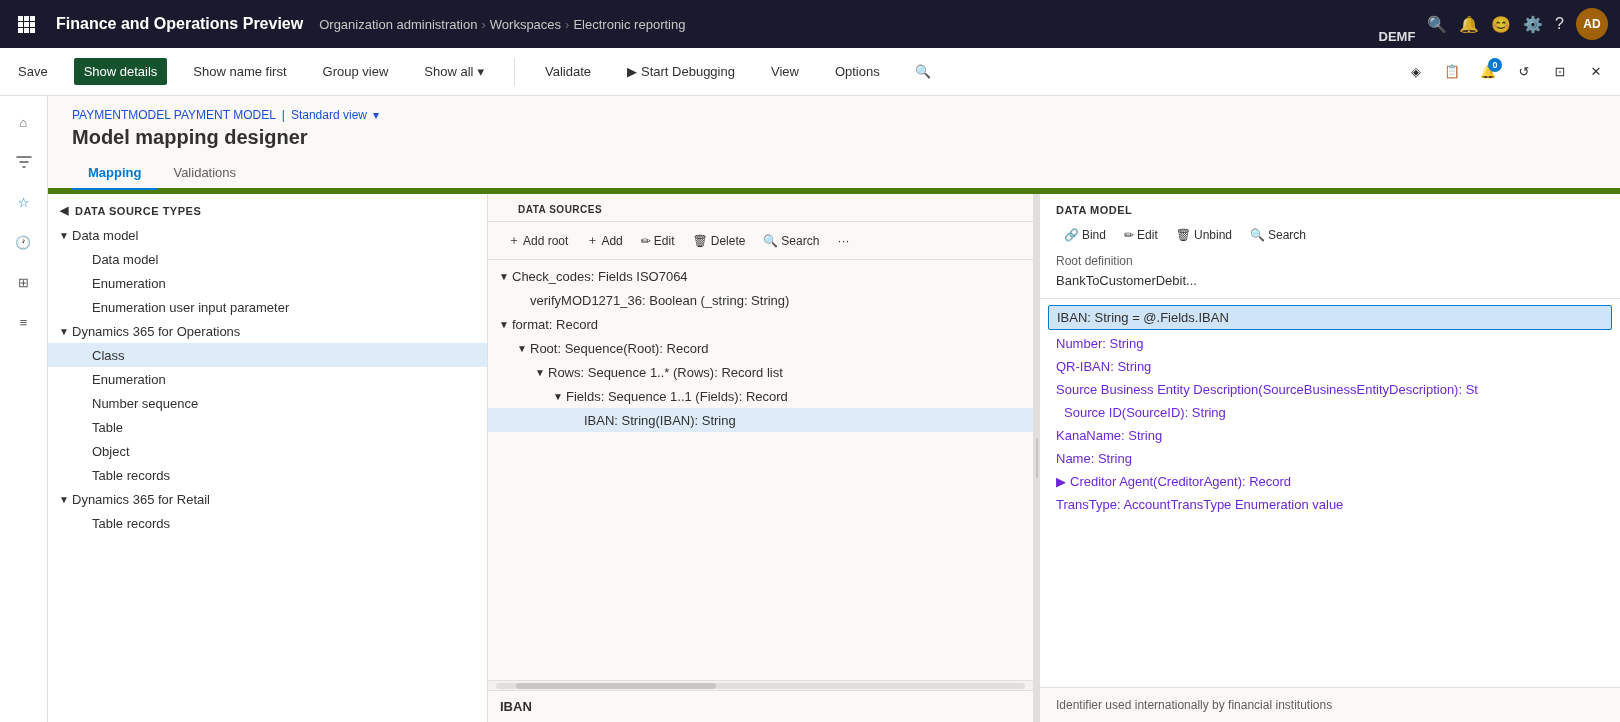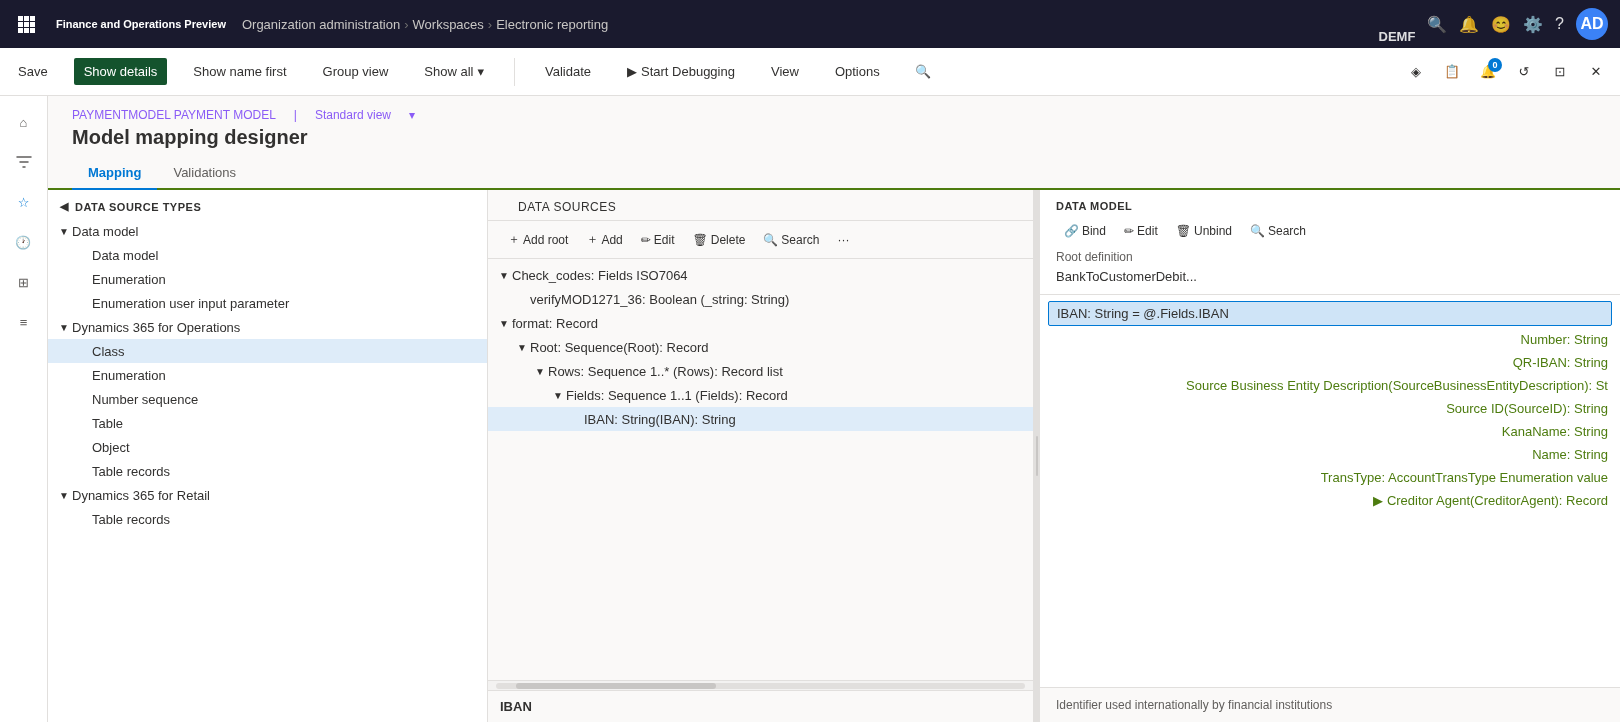--- a/index.html
+++ b/index.html
@@ -4,28 +4,28 @@
   <style>
     * { box-sizing: border-box; margin: 0; padding: 0; }
     body { font-family: 'Segoe UI', sans-serif; font-size: 13px; background: #f3f2f1; color: #323130; overflow: hidden; width: 1620px; height: 722px; }
 
     
     .top-nav {
       display: flex; align-items: center; background: #1a1a2e; height: 48px; padding: 0 12px; gap: 8px; color: #fff;
     }
     .top-nav-waffle { width: 28px; height: 28px; cursor: pointer; display: flex; align-items: center; justify-content: center; }
     .top-nav-waffle svg { width: 20px; height: 20px; fill: #fff; }
-    .top-nav-title { font-size: 11px; font-weight: 600; color: #fff; white-space: nowrap; padding: 0 8px; }
+    .top-nav-title { font-size: 16px; font-weight: 600; color: #fff; white-space: nowrap; padding: 0 8px; }
     .top-nav-breadcrumb { display: flex; align-items: center; gap: 4px; color: #c8c6c4; font-size: 13px; flex: 1; }
     .top-nav-breadcrumb span { cursor: pointer; }
     .top-nav-breadcrumb .sep { color: #6e6e6e; }
     .top-nav-right { display: flex; align-items: center; gap: 12px; color: #fff; }
     .top-nav-right .env-label { font-size: 13px; font-weight: 600; margin-top: 24px; }
     .top-nav-icon { cursor: pointer; font-size: 16px; opacity: 0.85; }
-    .avatar { width: 32px; height: 32px; border-radius: 50%; background: #3b82f6; display: flex; align-items: center; justify-content: center; font-size: 16px; font-weight: 700; color: #fff; cursor: pointer; }
+    .avatar { width: 32px; height: 32px; border-radius: 50%; background: #a16207; display: flex; align-items: center; justify-content: center; font-size: 12px; font-weight: 700; color: #fff; cursor: pointer; }
 
     
     .toolbar {
       display: flex; align-items: center; background: #fff; height: 48px; padding: 0 8px; gap: 16px;
       border-bottom: 1px solid #e1dfdd; box-shadow: 0 1px 3px rgba(0,0,0,0.1);
     }
     .toolbar-btn {
       display: flex; align-items: center; gap: 4px; padding: 6px 10px; border-radius: 2px; cursor: pointer; font-size: 13px; border: none; background: transparent; color: #323130;
     }
     .toolbar-btn.primary { background: #14532d; color: #fff; }
@@ -41,26 +41,26 @@
       width: 48px; background: #fff; border-right: 1px solid #e1dfdd; display: flex; flex-direction: column; align-items: center; padding: 8px 0; gap: 4px;
     }
     .side-icon { width: 36px; height: 36px; display: flex; align-items: center; justify-content: center; cursor: pointer; border-radius: 2px; color: #605e5c; }
     .side-icon.active { color: #0078d4; }
 
     
     .content-area { flex: 1; display: flex; flex-direction: column; background: #faf9f8; overflow: hidden; }
 
     
     .content-header { padding: 12px 24px 8px; background: #faf9f8; }
-    .breadcrumb-row { display: flex; align-items: center; gap: 18px; font-size: 12px; color: #8b5cf6; margin-bottom: 4px; }
+    .breadcrumb-row { display: flex; align-items: center; gap: 6px; font-size: 12px; color: #1d4ed8; margin-bottom: 4px; }
     .breadcrumb-row span { cursor: pointer; }
     .page-title { font-size: 20px; font-weight: 600; color: #323130; }
 
     
-    .tabs { display: flex; border-bottom: 2px solid #4d7c0f; padding: 0 24px; background: #faf9f8; }
+    .tabs { display: flex; border-bottom: 6px solid #4d7c0f; padding: 0 24px; background: #faf9f8; }
     .tab { padding: 8px 16px; cursor: pointer; font-size: 13px; color: #605e5c; border-bottom: 2px solid transparent; margin-bottom: -2px; }
     .tab.active { color: #0078d4; border-bottom-color: #0078d4; font-weight: 600; }
 
     
     .three-panel { display: flex; flex: 1; overflow: hidden; }
 
     
     .panel-left {
       width: 440px; min-width: 300px; background: #fff; border-right: 1px solid #e1dfdd; overflow-y: auto; display: flex; flex-direction: column;
     }
@@ -69,21 +69,21 @@
 
     
     .tree-item { display: flex; align-items: center; padding: 4px 12px; cursor: pointer; font-size: 13px; color: #323130; }
     .tree-item.selected { background: #deecf9; }
     .tree-item .expand-icon { width: 16px; height: 16px; display: inline-flex; align-items: center; justify-content: center; color: #323130; flex-shrink: 0; font-size: 10px; }
     .tree-item .item-label { flex: 1; }
 
     
     .panel-middle { flex: 1; background: #faf9f8; border-right: 1px solid #e1dfdd; display: flex; flex-direction: column; overflow: hidden; }
     .panel-middle-header { padding: 10px 16px 6px; display: flex; align-items: center; justify-content: space-between; background: #faf9f8; border-bottom: 1px solid #e1dfdd; }
-    .panel-middle-title { font-size: 12px; font-weight: 400; letter-spacing: 0.5px; padding-left: 14px; }
+    .panel-middle-title { font-size: 10px; font-weight: 700; letter-spacing: 0.5px; padding-left: 14px; }
     .panel-toolbar { display: flex; align-items: center; gap: 2px; padding: 6px 12px; background: #faf9f8; border-bottom: 1px solid #e1dfdd; }
     .panel-btn { display: flex; align-items: center; gap: 3px; padding: 4px 8px; cursor: pointer; border-radius: 2px; font-size: 12px; color: #323130; border: none; background: transparent; }
     .panel-tree { flex: 1; overflow-y: auto; padding: 4px 0; }
     .panel-footer { padding: 8px 12px; font-size: 13px; font-weight: 600; color: #323130; background: #faf9f8; border-top: 1px solid #e1dfdd; }
 
     
     .resizer { width: 6px; background: #e1dfdd; cursor: col-resize; display: flex; align-items: center; justify-content: center; }
     .resizer-handle { width: 2px; height: 40px; background: #c8c6c4; border-radius: 1px; }
 
     
@@ -91,21 +91,21 @@
     .panel-right-header { padding: 10px 16px 6px; }
     .panel-right-title { font-size: 11px; font-weight: 700; letter-spacing: 0.5px; color: #323130; margin-bottom: 8px; }
     .panel-right-toolbar { display: flex; align-items: center; gap: 2px; margin-bottom: 8px; }
     .root-def-label { font-size: 12px; color: #605e5c; margin-bottom: 5px; }
     .root-def-value { font-size: 13px; color: #323130; font-weight: 500; margin-bottom: 4px; }
     .panel-right-tree { flex: 1; overflow-y: auto; padding: 4px 0; border-top: 1px solid #e1dfdd; }
     .panel-right-footer { padding: 10px 16px; font-size: 12px; color: #605e5c; background: #faf9f8; border-top: 1px solid #e1dfdd; }
 
     
     .dm-selected { background: #cfe4f7; border: 1px solid #0078d4; padding: 4px 8px; margin: 2px 8px; border-radius: 2px; font-size: 13px; }
-    .dm-item { padding: 4px 12px; font-size: 13px; color: #4d7c0f; cursor: pointer; text-align: right; }
+    .dm-item { padding: 4px 12px; font-size: 13px; color: #6d28d9; cursor: pointer; }
 
     
     ::-webkit-scrollbar { width: 6px; height: 6px; }
     ::-webkit-scrollbar-track { background: #f3f2f1; }
     ::-webkit-scrollbar-thumb { background: #c8c6c4; border-radius: 3px; }
 
     .bottom-scroll-bar { height: 10px; background: #f3f2f1; border-top: 1px solid #e1dfdd; display: flex; align-items: center; padding: 0 8px; }
     .scroll-track { flex: 1; height: 6px; background: #e1dfdd; border-radius: 3px; position: relative; }
     .scroll-thumb { width: 200px; height: 6px; background: #c8c6c4; border-radius: 3px; position: absolute; left: 20px; }
   </style>
@@ -366,21 +366,21 @@
           <div class="root-def-value">BankToCustomerDebit...</div>
         </div>
         <div class="panel-right-tree" id="right-tree">
             <div class="dm-selected">IBAN: String = @.Fields.IBAN</div>
             <div class="dm-item" style="padding-left: 16px;"><span>Number: String</span></div>
             <div class="dm-item" style="padding-left: 16px;"><span>QR-IBAN: String</span></div>
             <div class="dm-item" style="padding-left: 16px;"><span>Source Business Entity Description(SourceBusinessEntityDescription): St</span></div>
             <div class="dm-item" style="padding-left: 24px;"><span>Source ID(SourceID): String</span></div>
             <div class="dm-item" style="padding-left: 16px;"><span>KanaName: String</span></div>
             <div class="dm-item" style="padding-left: 16px;"><span>Name: String</span></div>
+            <div class="dm-item" style="padding-left: 16px;"><span style="margin-right:4px;">▶</span><span>Creditor Agent(CreditorAgent): Record</span></div>
             <div class="dm-item" style="padding-left: 16px;"><span>TransType: AccountTransType Enumeration value</span></div>
-            <div class="dm-item" style="padding-left: 16px;"><span style="margin-right:4px;">▶</span><span>Creditor Agent(CreditorAgent): Record</span></div>
           </div>
         <div class="panel-right-footer">Identifier used internationally by financial institutions</div>
       </div>
 
     </div>
   </div>
 </div>
 
 </body></html>

